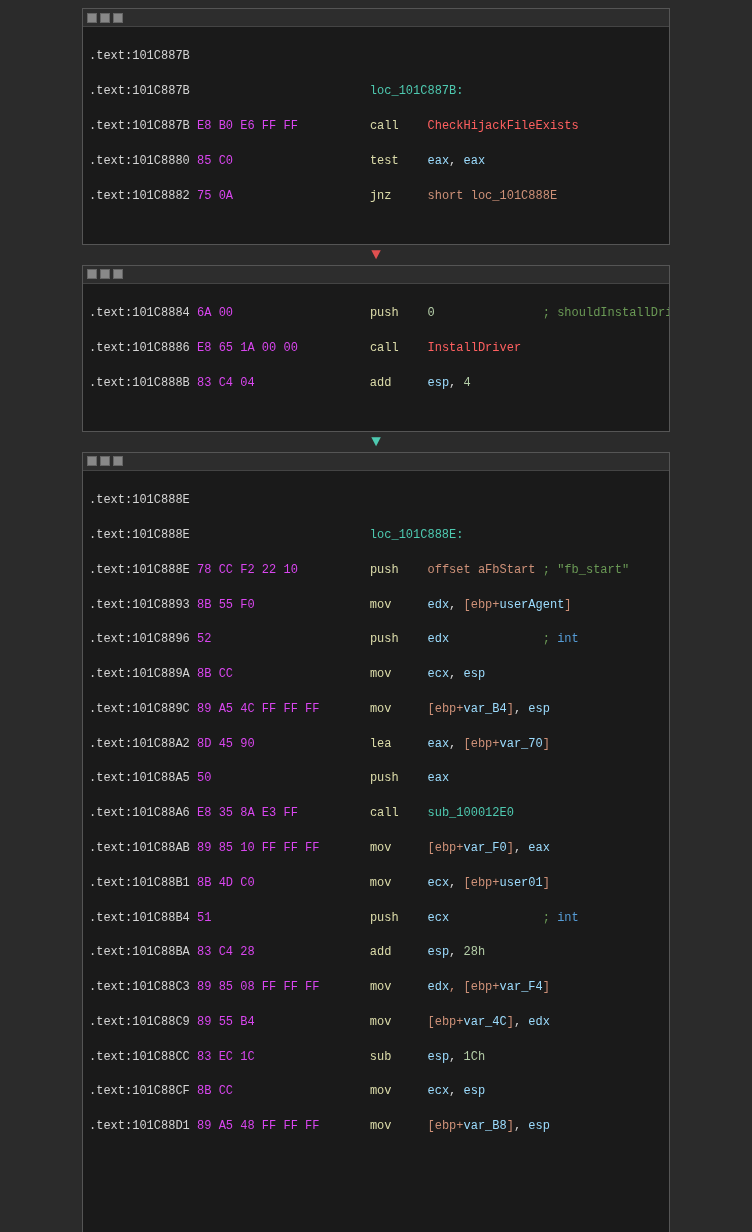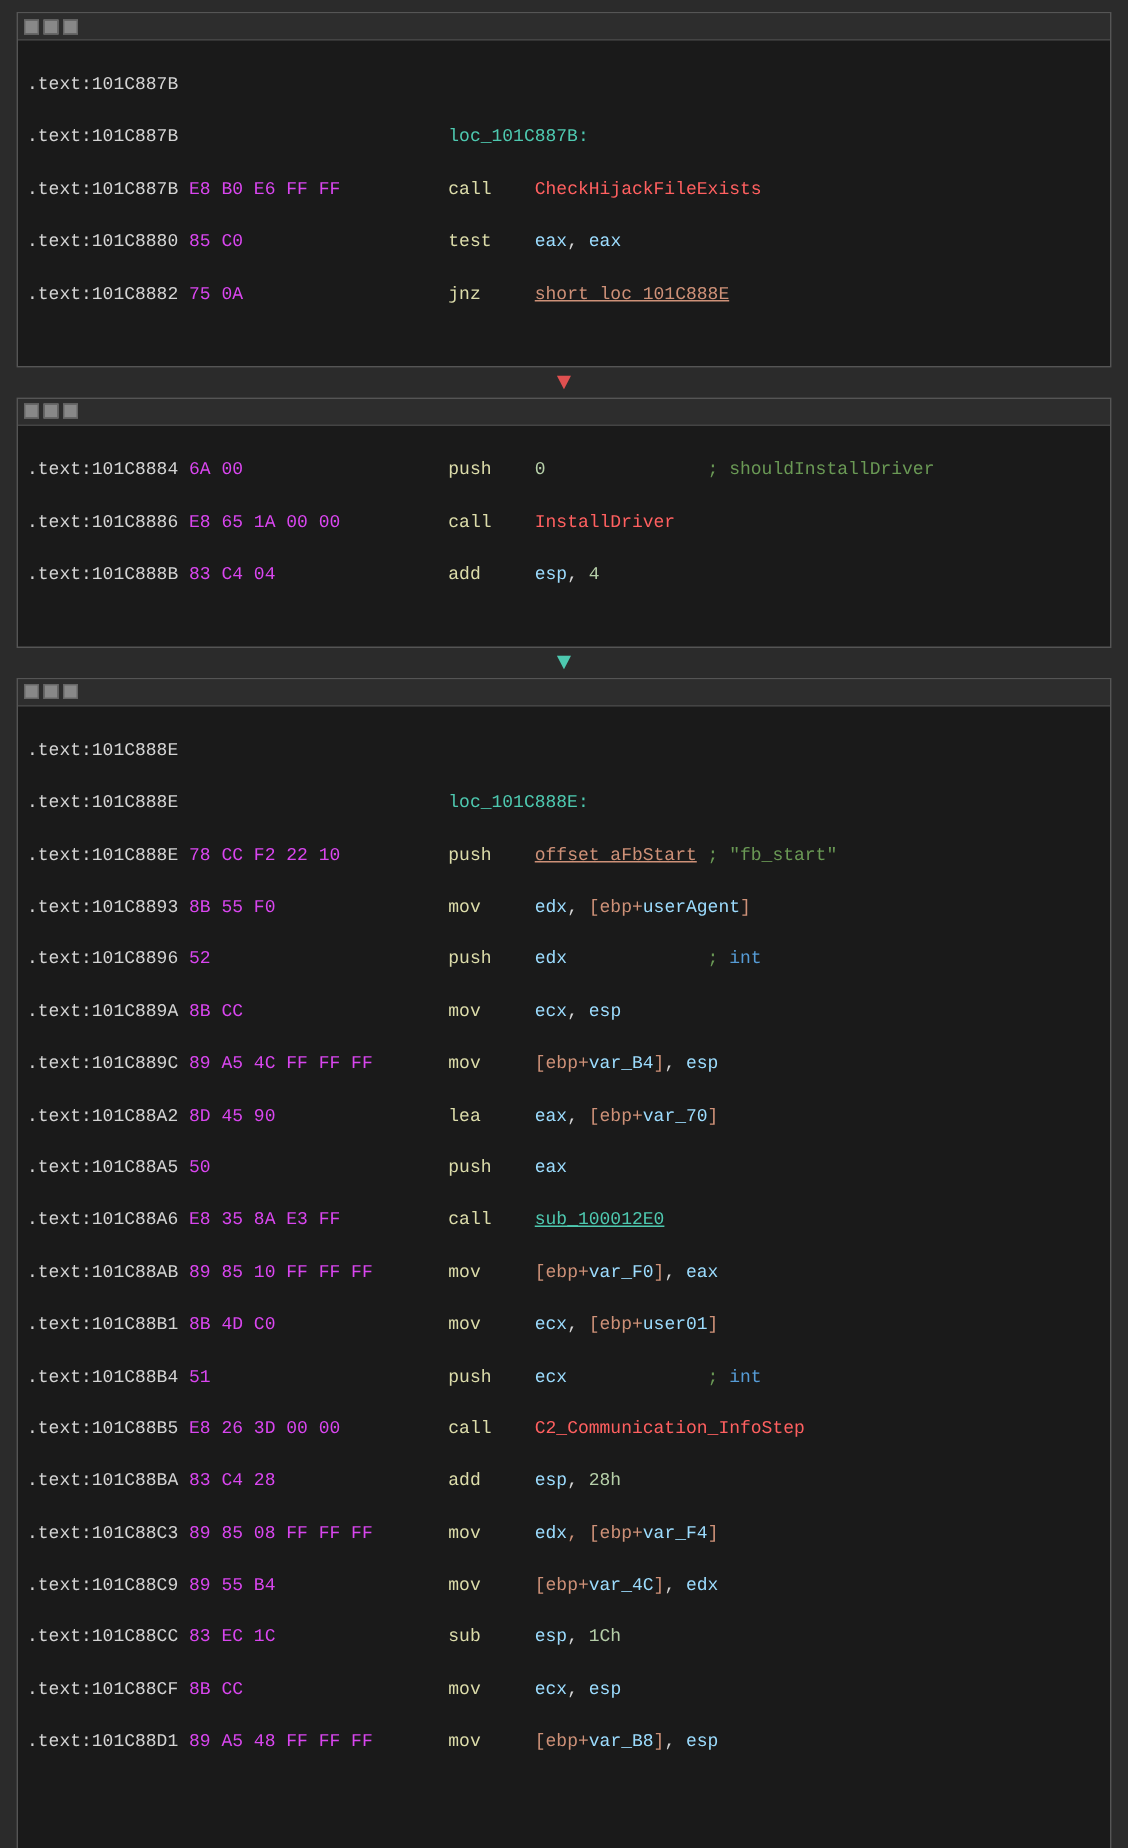--- a/index.html
+++ b/index.html
@@ -18,21 +18,21 @@
       display: flex;
       flex-direction: column;
       align-items: center;
       padding: 8px 0;
       gap: 0;
     }
 
     .window {
       border: 1px solid #555;
       background: #1a1a1a;
-      width: 730px;
+      width: 588px;
       margin-bottom: 0;
     }
 
     .window-titlebar {
       background: #2d2d2d;
       border-bottom: 1px solid #444;
       padding: 2px 4px;
       display: flex;
       align-items: center;
       gap: 3px;
@@ -75,25 +75,25 @@
       justify-content: center;
       padding: 2px 0;
     }
 
     
     .addr { color: #d4d4d4; }
     .bytes { color: #d946ef; }
     .mnem { color: #dcdcaa; }
     .op-reg { color: #9cdcfe; text-align: right; }
     .op-num { color: #b5cea8; }
-    .op-ref { color: #ce9178; text-decoration: underline; }
+    .op-ref { color: #ce9178; }
     .label { color: #4ec9b0; }
     .comment { color: #6a9955; }
     .call-target { color: #ff6060; }
-    .call-target-green { color: #4ec9b0; text-decoration: underline; }
+    .call-target-green { color: #4ec9b0; }
     .op-mem { color: #ce9178; }
     .int-keyword { color: #569cd6; }
     .ebp-var { color: #9cdcfe; }
 
     .line {
       display: block;
       font-family: 'Courier New', Courier, monospace;
       font-size: 12px;
       white-space: pre;
     }
@@ -146,21 +146,20 @@
 <span class="line"><span class="addr">.text:101C8893</span> <span class="bytes">8B 55 F0</span>                <span class="mnem">mov</span>     <span class="op-reg">edx</span>, <span class="op-mem">[ebp+<span class="ebp-var">userAgent</span>]</span></span>
 <span class="line"><span class="addr">.text:101C8896</span> <span class="bytes">52</span>                      <span class="mnem">push</span>    <span class="op-reg">edx</span>             <span class="comment">; <span class="int-keyword">int</span></span></span>
 <span class="line"><span class="addr">.text:101C889A</span> <span class="bytes">8B CC</span>                   <span class="mnem">mov</span>     <span class="op-reg">ecx</span>, <span class="op-reg">esp</span></span>
 <span class="line"><span class="addr">.text:101C889C</span> <span class="bytes">89 A5 4C FF FF FF</span>       <span class="mnem">mov</span>     <span class="op-mem">[ebp+<span class="ebp-var">var_B4</span>]</span>, <span class="op-reg">esp</span></span>
 <span class="line"><span class="addr">.text:101C88A2</span> <span class="bytes">8D 45 90</span>                <span class="mnem">lea</span>     <span class="op-reg">eax</span>, <span class="op-mem">[ebp+<span class="ebp-var">var_70</span>]</span></span>
 <span class="line"><span class="addr">.text:101C88A5</span> <span class="bytes">50</span>                      <span class="mnem">push</span>    <span class="op-reg">eax</span></span>
 <span class="line"><span class="addr">.text:101C88A6</span> <span class="bytes">E8 35 8A E3 FF</span>          <span class="mnem">call</span>    <span class="call-target-green">sub_100012E0</span></span>
 <span class="line"><span class="addr">.text:101C88AB</span> <span class="bytes">89 85 10 FF FF FF</span>       <span class="mnem">mov</span>     <span class="op-mem">[ebp+<span class="ebp-var">var_F0</span>]</span>, <span class="op-reg">eax</span></span>
 <span class="line"><span class="addr">.text:101C88B1</span> <span class="bytes">8B 4D C0</span>                <span class="mnem">mov</span>     <span class="op-reg">ecx</span>, <span class="op-mem">[ebp+<span class="ebp-var">user01</span>]</span></span>
 <span class="line"><span class="addr">.text:101C88B4</span> <span class="bytes">51</span>                      <span class="mnem">push</span>    <span class="op-reg">ecx</span>             <span class="comment">; <span class="int-keyword">int</span></span></span>
-<span class="line"><span class="addr">.text:101C88B5</span> <span class="bytes">E8 26 3D 00 00</span>          <span class="mnem">call</span>    <span class="call-target">C2_Communication_InfoStep</span></span>
 <span class="line"><span class="addr">.text:101C88BA</span> <span class="bytes">83 C4 28</span>                <span class="mnem">add</span>     <span class="op-reg">esp</span>, <span class="op-num">28h</span></span>
 <span class="line"><span class="addr">.text:101C88C3</span> <span class="bytes">89 85 08 FF FF FF</span>       <span class="mnem">mov</span>     <span class="op-mem"><span class="op-reg">edx</span>, <span class="op-mem">[ebp+<span class="ebp-var">var_F4</span>]</span></span></span>
 <span class="line"><span class="addr">.text:101C88C9</span> <span class="bytes">89 55 B4</span>                <span class="mnem">mov</span>     <span class="op-mem">[ebp+<span class="ebp-var">var_4C</span>]</span>, <span class="op-reg">edx</span></span>
 <span class="line"><span class="addr">.text:101C88CC</span> <span class="bytes">83 EC 1C</span>                <span class="mnem">sub</span>     <span class="op-reg">esp</span>, <span class="op-num">1Ch</span></span>
 <span class="line"><span class="addr">.text:101C88CF</span> <span class="bytes">8B CC</span>                   <span class="mnem">mov</span>     <span class="op-reg">ecx</span>, <span class="op-reg">esp</span></span>
 <span class="line"><span class="addr">.text:101C88D1</span> <span class="bytes">89 A5 48 FF FF FF</span>       <span class="mnem">mov</span>     <span class="op-mem">[ebp+<span class="ebp-var">var_B8</span>]</span>, <span class="op-reg">esp</span></span>
 
 
 
 

